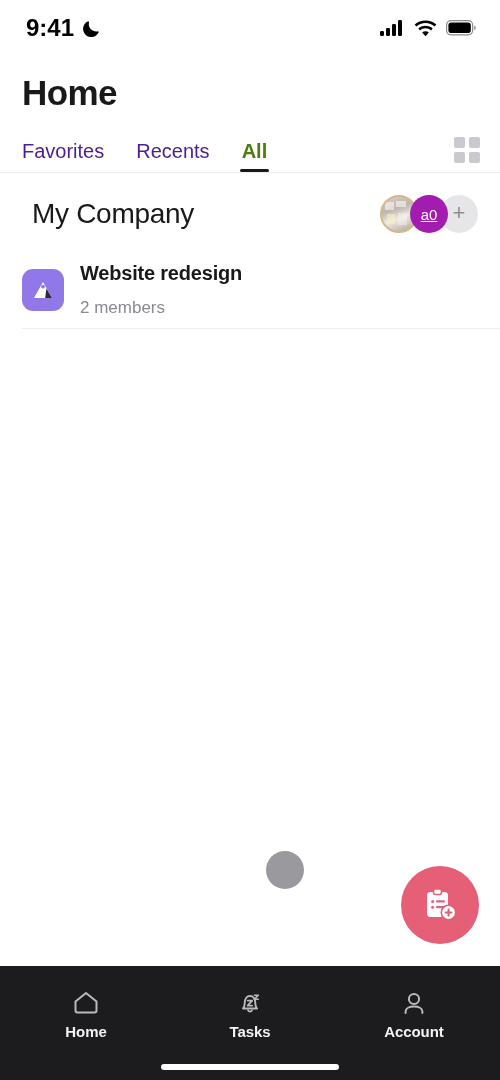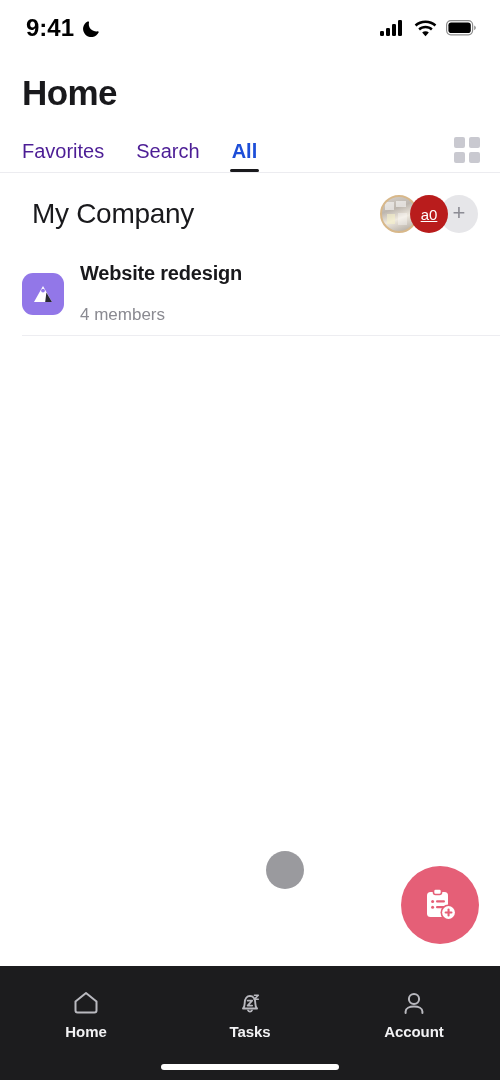--- a/index.html
+++ b/index.html
@@ -73,21 +73,21 @@
   }
   .tab {
     font-size: 20px;
     color: #4c1d95;
     padding: 0 0 9px 0;
     margin-right: 32px;
     position: relative;
     white-space: nowrap;
   }
   .tab.active {
-    color: #1d4ed8;
+    color: #4d7c0f;
     font-weight: bold;
   }
   .tab.active::after {
     content: "";
     position: absolute;
     left: -2px;
     right: -2px;
     bottom: 0;
     height: 3px;
     background: #19191c;
@@ -153,21 +153,21 @@
     border: 2px solid #d8b88a;
     background:
       linear-gradient(160deg, #d8d2cb 0%, #bdb6ae 35%, #efe9df 60%, #a9a29a 100%);
     overflow: hidden;
   }
   .avatar-photo .px {
     position: absolute;
     background: rgba(255,255,255,0.55);
   }
   .avatar-initials {
-    background: #b91c1c;
+    background: #a21caf;
     color: #ffffff;
     font-size: 15px;
     z-index: 2;
     text-decoration: underline;
   }
   .avatar-add {
     background: #e6e6e9;
     color: #8c8c94;
     font-size: 22px;
     line-height: 1;
@@ -197,21 +197,21 @@
     height: 42px;
     border-radius: 11px;
     flex: 0 0 42px;
     display: flex;
     align-items: center;
     justify-content: center;
     margin-right: 16px;
   }
   .icon-purple { background: #9277e8; }
   .icon-gray   { background: #c9c9ce; }
-  .project-text { display: flex; flex-direction: column; gap: 20px; }
+  .project-text { display: flex; flex-direction: column; gap: 13px; }
   .project-name {
     font-size: 20px;
     font-weight: bold;
     color: #19191c;
     letter-spacing: -0.2px;
   }
   .project-meta {
     font-size: 17px;
     color: #8a8a91;
   }
@@ -312,21 +312,21 @@
         <path d="M28.2 5.4c1 .4 1.6 1.3 1.6 2.3s-.6 1.9-1.6 2.3V5.4z" fill="#000" fill-opacity="0.45"></path>
       </svg>
     </div>
   </div>
 
   <div class="header">
     <div class="page-title">Home</div>
 
     <div class="tabbar">
       <div class="tab">Favorites</div>
-      <div class="tab">Search</div>
+      <div class="tab">Recents</div>
       <div class="tab active">All</div>
       <div class="grid-btn">
         <i></i>
         <i></i>
         <i></i>
         <i></i>
       </div>
     </div>
     <div class="header-rule"></div>
   </div>
@@ -353,21 +353,21 @@
       <div class="project-row">
         <div class="project-icon icon-purple">
           <svg width="24" height="22" viewBox="0 0 24 22">
             <path d="M12 3 L21 19 L3 19 Z" fill="#ffffff"></path>
             <path d="M15.4 9.6 L21 19 L14.2 19 Z" fill="#2a2a33"></path>
             <circle cx="12" cy="7.6" r="1.9" fill="#9277e8"></circle>
           </svg>
         </div>
         <div class="project-text">
           <span class="project-name">Website redesign</span>
-          <span class="project-meta">4 members</span>
+          <span class="project-meta">2 members</span>
         </div>
       </div>
 
 
     </div>
 
     <div class="loading-dot"></div>
 
     <button class="fab">
       <svg width="40" height="40" viewBox="0 0 40 40">

